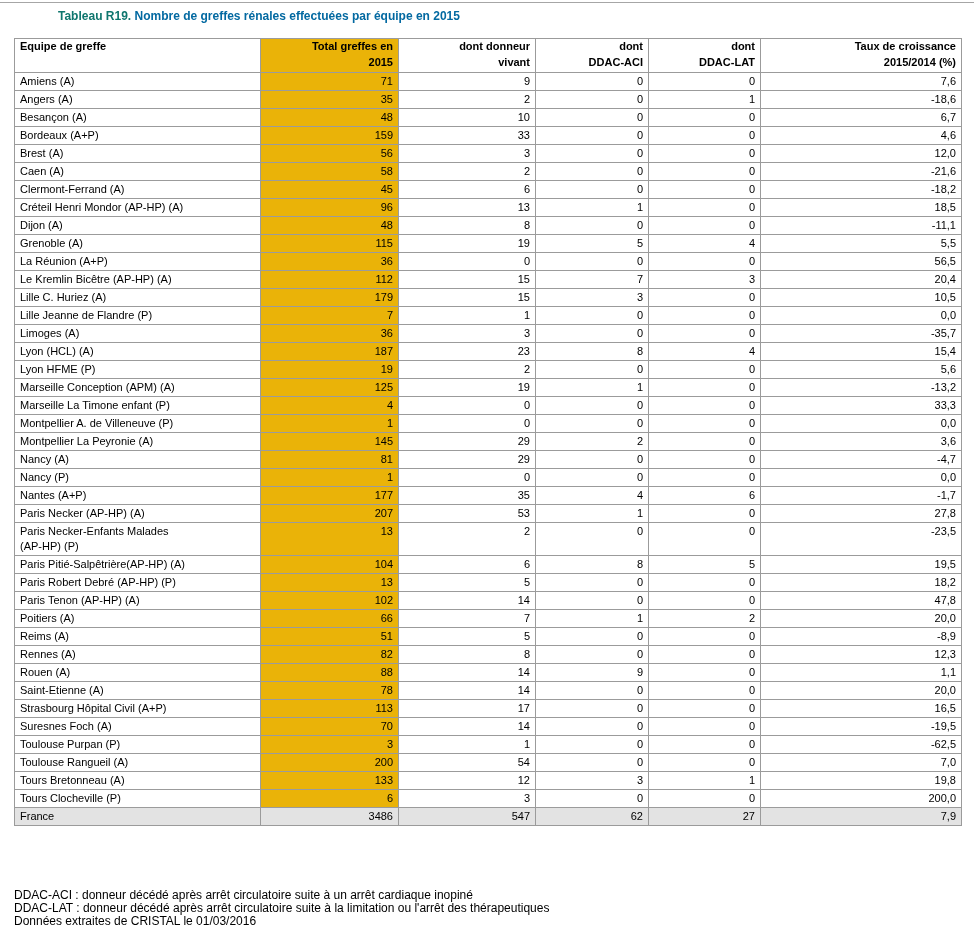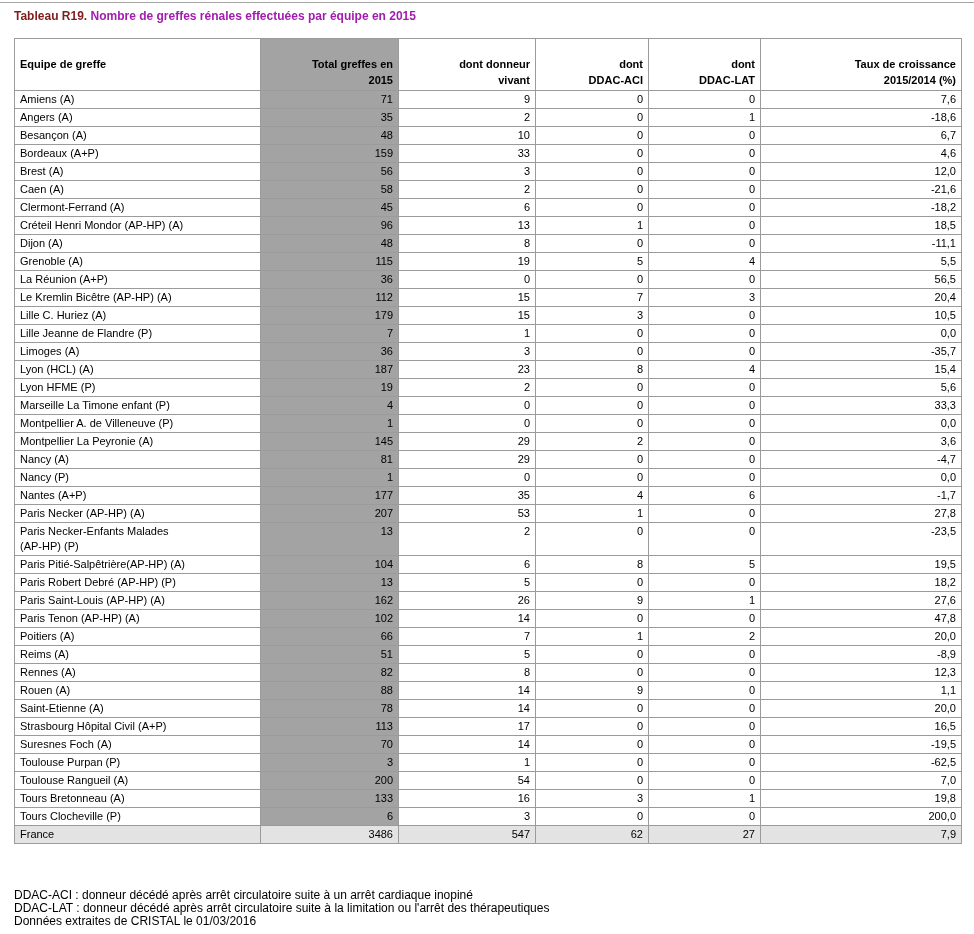--- a/index.html
+++ b/index.html
@@ -18,22 +18,22 @@
     width: 100%; height: 1px;
     background: #a6a6a6;
   }
   .title {
     position: absolute;
     top: 9px; left: 14px;
     font-size: 12px;
     font-weight: bold;
     white-space: nowrap;
   }
-  .title-prefix { color: #7f1d1d; }
-  .title-text { color: #a21caf; text-align: center; }
+  .title-prefix { color: #0f766e; margin-left: 44px; }
+  .title-text { color: #0369a1; text-align: center; }
 
   table.greffes {
     position: absolute;
     top: 38px; left: 14px;
     width: 947px;
     border-collapse: collapse;
     table-layout: fixed;
     border: 1px solid #7f7f7f;
   }
   th, td {
@@ -41,28 +41,28 @@
     font-size: 11px;
     vertical-align: top;
     padding: 1px 5px;
     overflow: hidden;
   }
   th {
     font-weight: bold;
     text-align: right;
     line-height: 15.5px;
     white-space: pre-line;
-    padding-top: 18px;
+    padding-top: 0;
     padding-bottom: 2px;
   }
   th.team { text-align: left; }
   td { line-height: 15px; }
   td.num { text-align: right; }
   td.team { text-align: left; white-space: pre-line; }
-  .shaded { background: #a3a3a3; }
+  .shaded { background: #eab308; }
   tr.total-row td { background: #e3e3e3; font-weight: normal; }
 
   .footnotes {
     position: absolute;
     top: 889px; left: 14px;
     font-size: 12px;
     line-height: 13px;
     color: #000;
   }
 </style>
@@ -233,20 +233,28 @@
         </tr>
         <tr>
           <td class="team">Lyon HFME (P)</td>
           <td class="num shaded">19</td>
           <td class="num">2</td>
           <td class="num">0</td>
           <td class="num">0</td>
           <td class="num">5,6</td>
         </tr>
         <tr>
+          <td class="team">Marseille Conception (APM) (A)</td>
+          <td class="num shaded">125</td>
+          <td class="num">19</td>
+          <td class="num">1</td>
+          <td class="num">0</td>
+          <td class="num">-13,2</td>
+        </tr>
+        <tr>
           <td class="team">Marseille La Timone enfant (P)</td>
           <td class="num shaded">4</td>
           <td class="num">0</td>
           <td class="num">0</td>
           <td class="num">0</td>
           <td class="num">33,3</td>
         </tr>
         <tr>
           <td class="team">Montpellier A. de Villeneuve (P)</td>
           <td class="num shaded">1</td>
@@ -314,28 +322,20 @@
         </tr>
         <tr>
           <td class="team">Paris Robert Debré (AP-HP) (P)</td>
           <td class="num shaded">13</td>
           <td class="num">5</td>
           <td class="num">0</td>
           <td class="num">0</td>
           <td class="num">18,2</td>
         </tr>
         <tr>
-          <td class="team">Paris Saint-Louis (AP-HP) (A)</td>
-          <td class="num shaded">162</td>
-          <td class="num">26</td>
-          <td class="num">9</td>
-          <td class="num">1</td>
-          <td class="num">27,6</td>
-        </tr>
-        <tr>
           <td class="team">Paris Tenon (AP-HP) (A)</td>
           <td class="num shaded">102</td>
           <td class="num">14</td>
           <td class="num">0</td>
           <td class="num">0</td>
           <td class="num">47,8</td>
         </tr>
         <tr>
           <td class="team">Poitiers (A)</td>
           <td class="num shaded">66</td>
@@ -404,21 +404,21 @@
           <td class="team">Toulouse Rangueil (A)</td>
           <td class="num shaded">200</td>
           <td class="num">54</td>
           <td class="num">0</td>
           <td class="num">0</td>
           <td class="num">7,0</td>
         </tr>
         <tr>
           <td class="team">Tours Bretonneau (A)</td>
           <td class="num shaded">133</td>
-          <td class="num">16</td>
+          <td class="num">12</td>
           <td class="num">3</td>
           <td class="num">1</td>
           <td class="num">19,8</td>
         </tr>
         <tr>
           <td class="team">Tours Clocheville (P)</td>
           <td class="num shaded">6</td>
           <td class="num">3</td>
           <td class="num">0</td>
           <td class="num">0</td>

